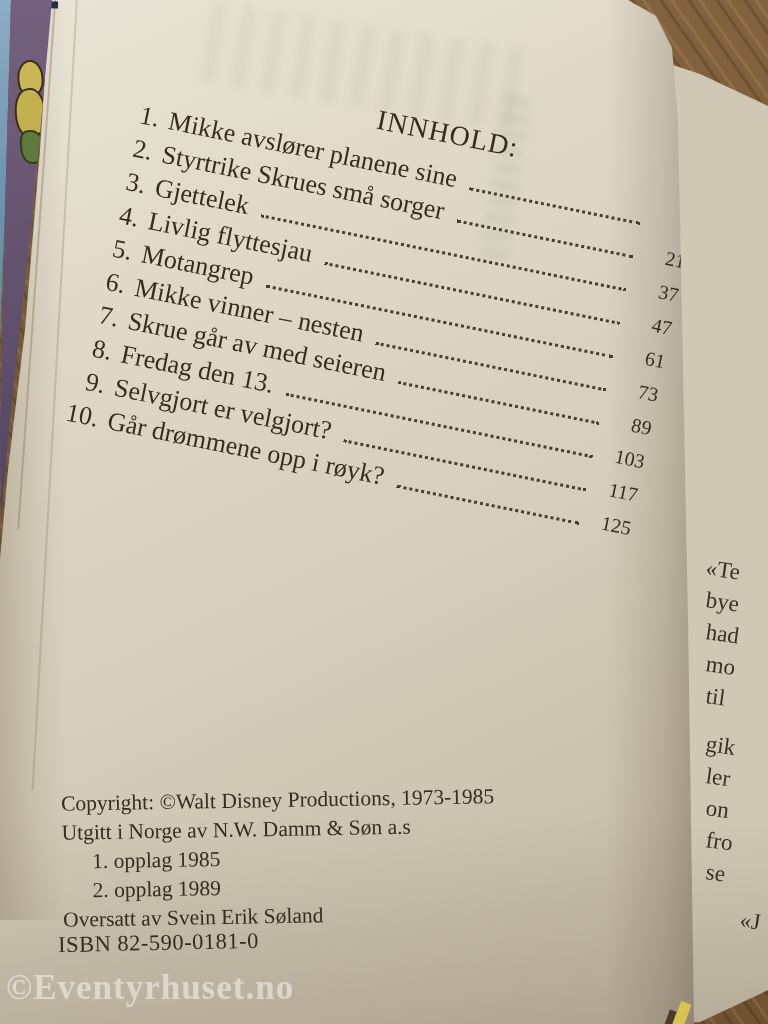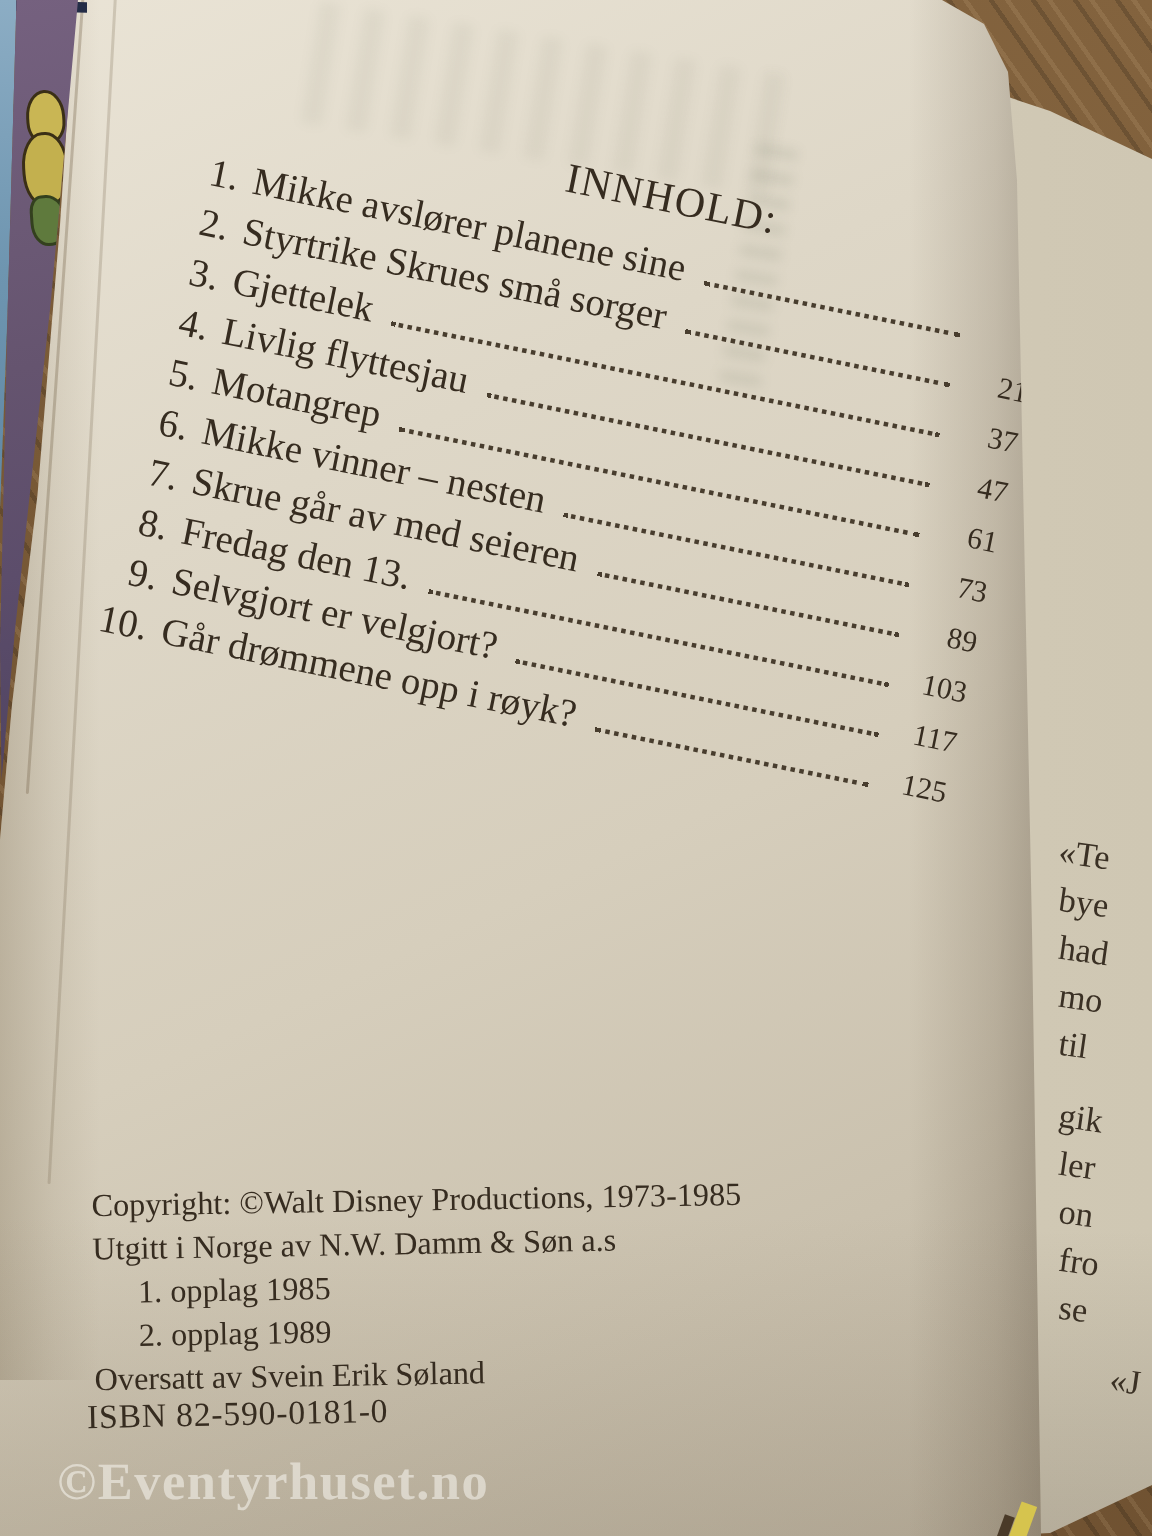--- a/index.html
+++ b/index.html
@@ -80,21 +80,21 @@
     border:2px solid #3a2f16;border-radius:46%;}
   .fig-foot{position:absolute;left:4px;top:70px;width:21px;height:30px;background:#5f7a3d;
     border:2px solid #33401e;border-radius:35% 60% 50% 50%;}
 
   
   .yellow-sliver{left:676px;top:1002px;width:11px;height:28px;transform:rotate(20deg);background:#d6c44e;}
   .dark-sliver{left:666px;top:1010px;width:7px;height:22px;transform:rotate(20deg);background:#4a3a28;}
 
   
   .watermark{left:6px;top:968px;font-size:35px;font-weight:bold;
-    color:rgba(248,246,240,.55);letter-spacing:1px;white-space:nowrap;margin-left:32px;}
+    color:rgba(248,246,240,.55);letter-spacing:1px;white-space:nowrap;}
 </style>
 </head>
 <body>
 
 <div class="abs right-page">
   <div class="fragments">
     <div class="frag">«Te</div>
     <div class="frag">bye</div>
     <div class="frag">had</div>
     <div class="frag">mo</div>

